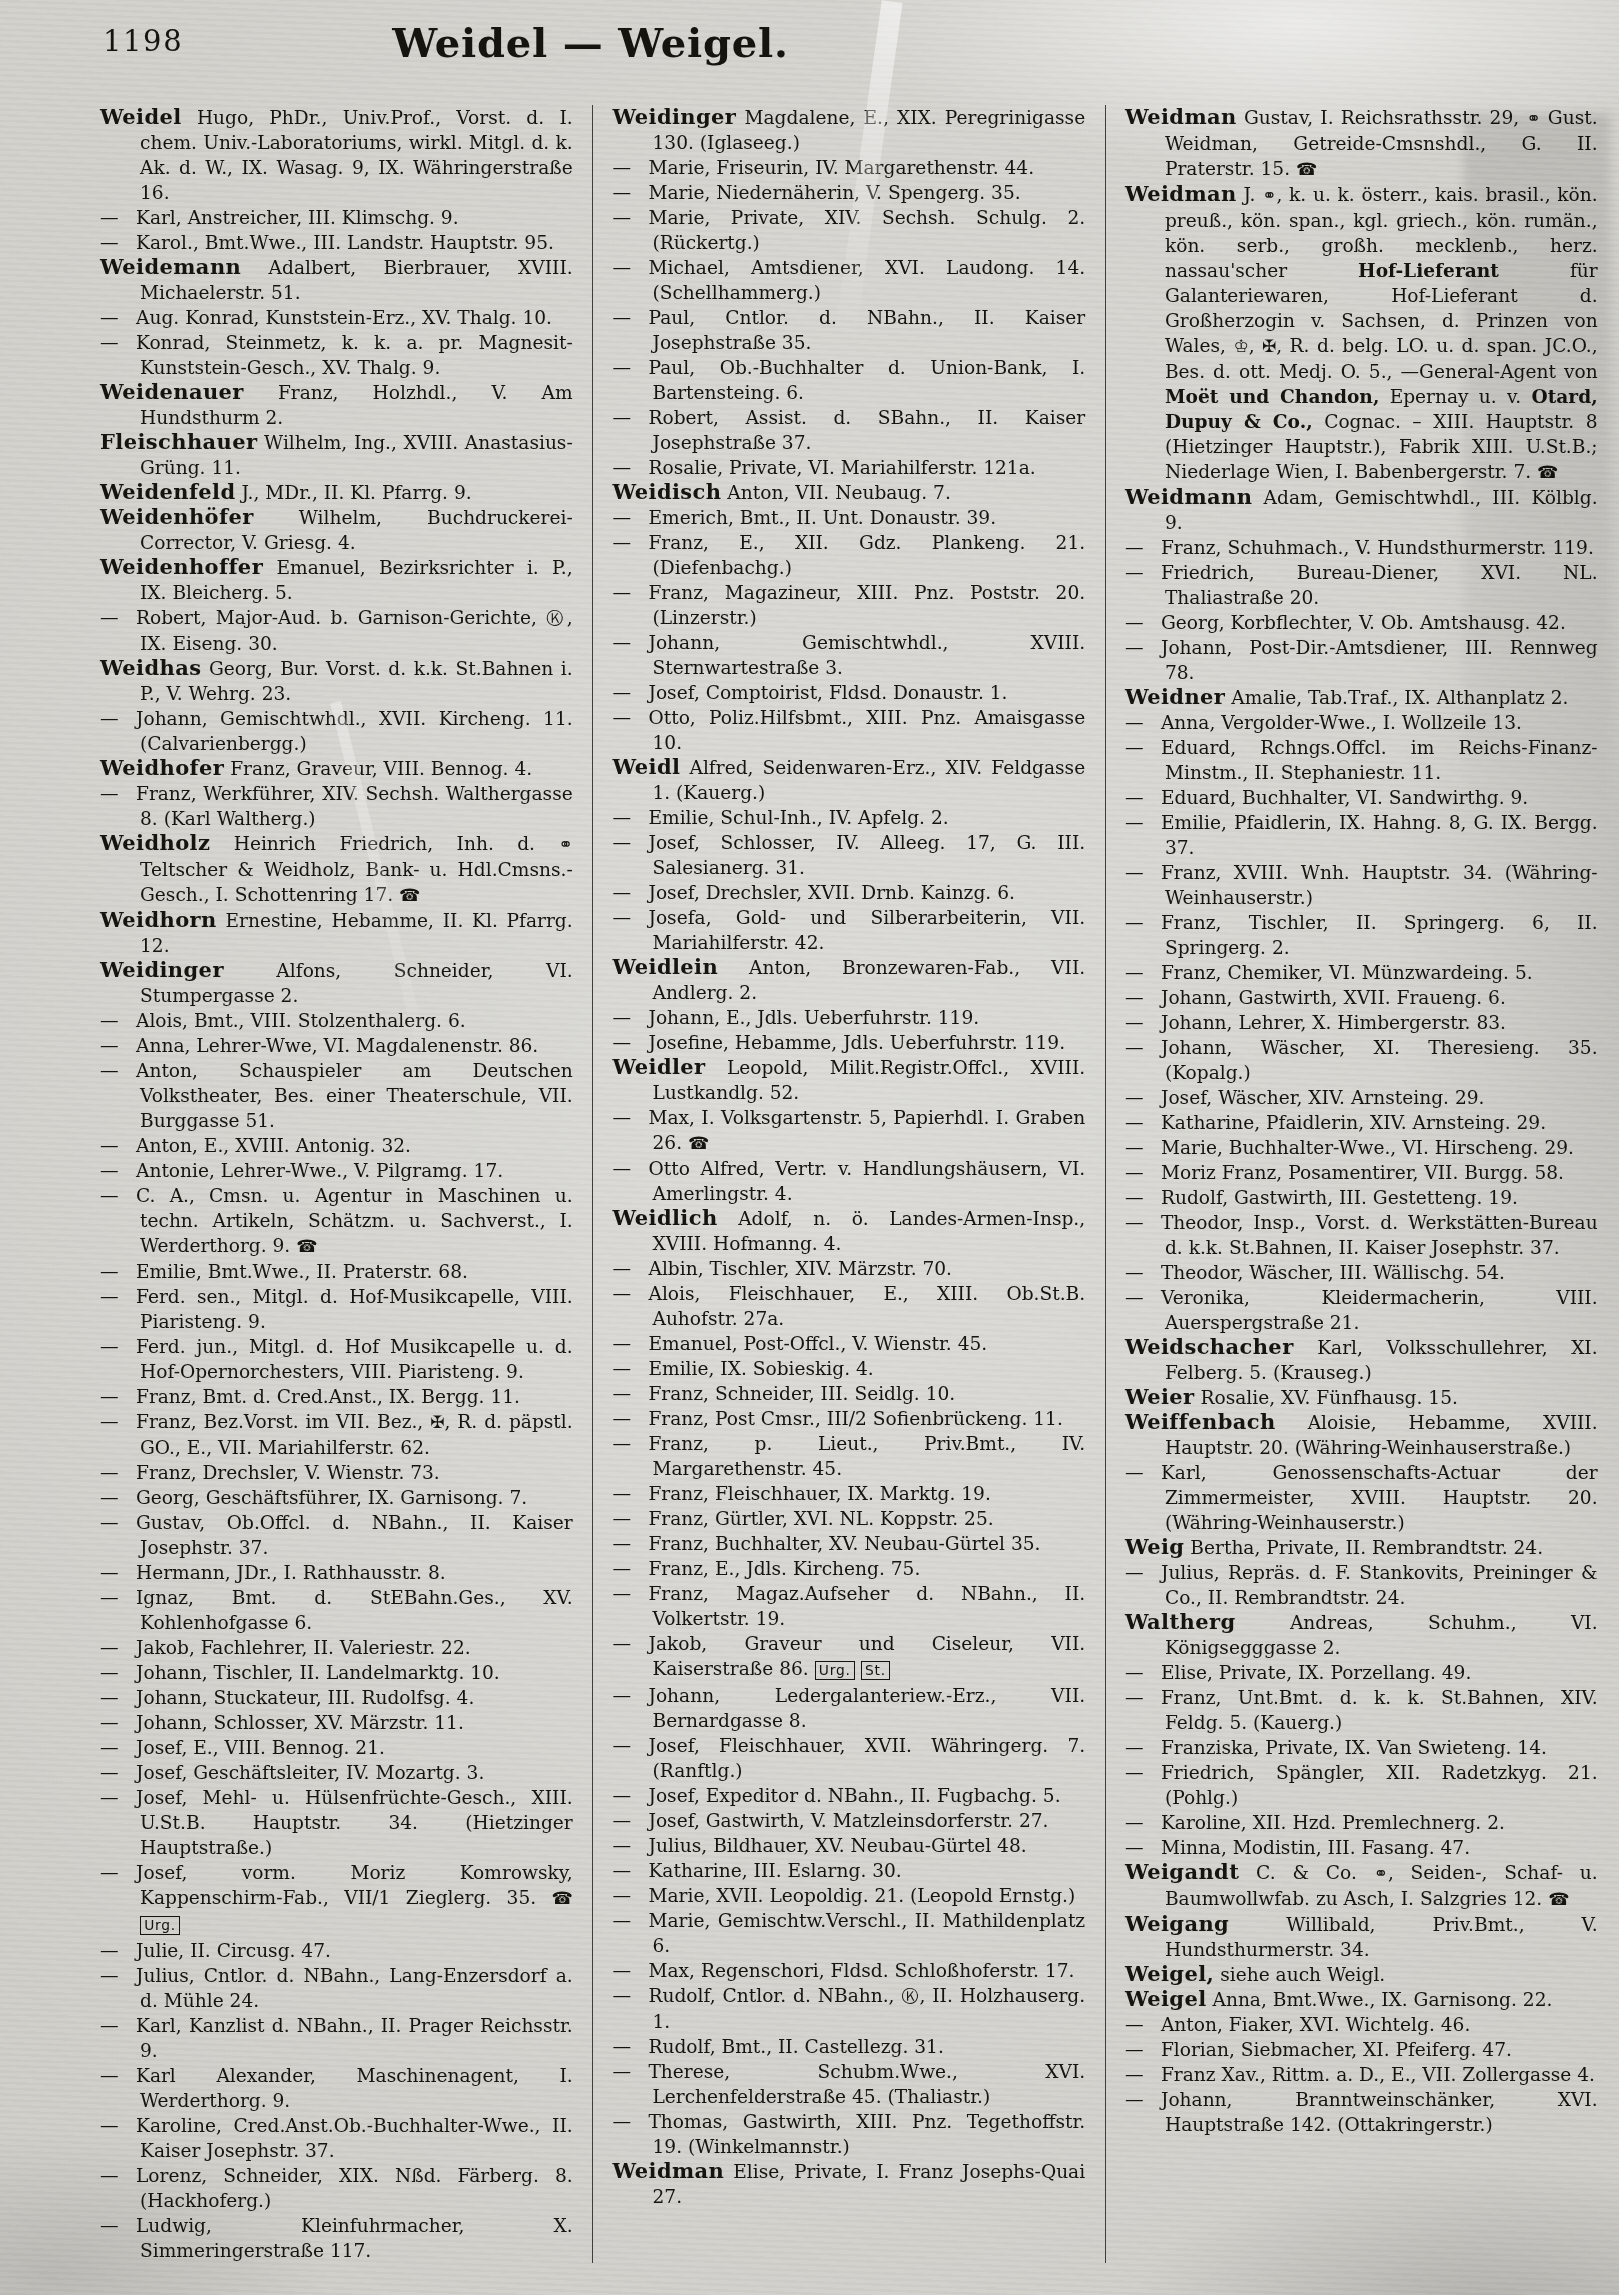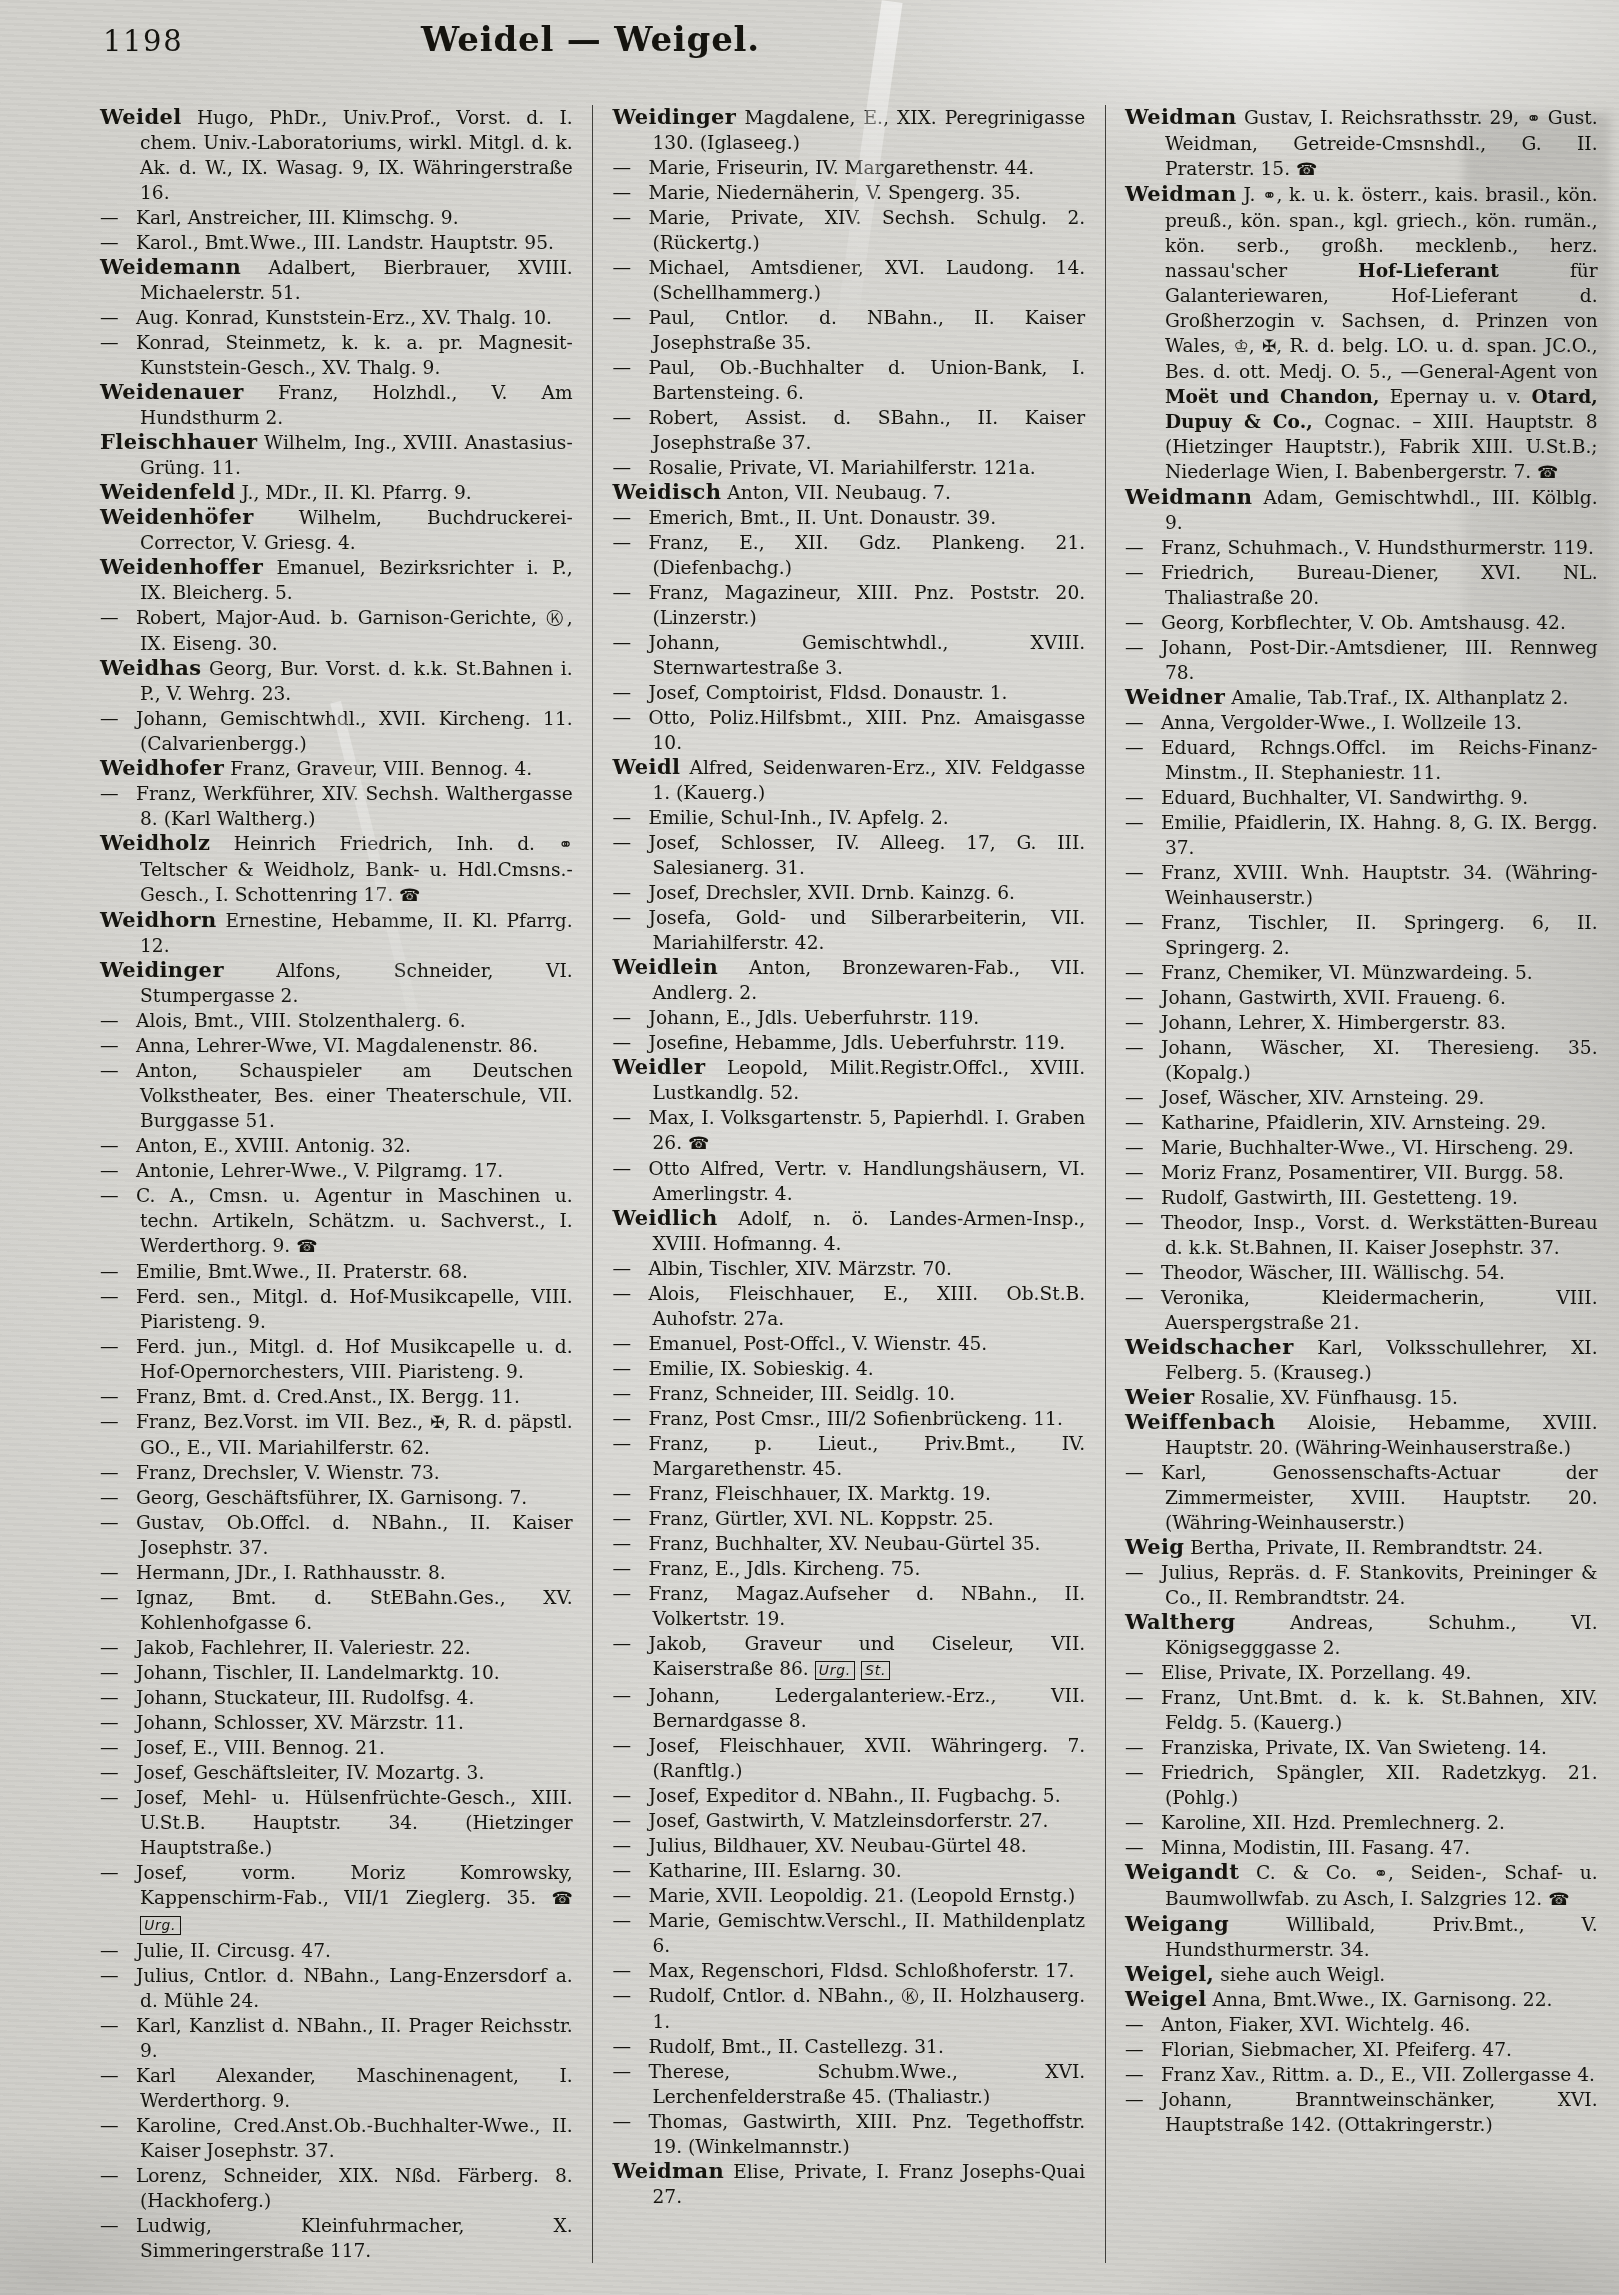--- a/index.html
+++ b/index.html
@@ -28,21 +28,21 @@
 
   .header{
     position:relative;
     display:flex;align-items:baseline;
     padding:24px 57px 0 63px;
     height:58px;
   }
   .pagenum{font-size:29px;letter-spacing:1.6px;}
   .title{
     position:absolute;left:0;right:518px;text-align:center;
-    font-size:34px;font-weight:bold;letter-spacing:0.8px;
+    font-size:40px;font-weight:bold;letter-spacing:0.8px;
     top:19.4px;
   }
   .content{
     display:flex;
     padding:23px 42px 0 60px;
     align-items:stretch;
   }
   .col{
     width:489px;
     padding:0 19.4px 0 0;
@@ -63,21 +63,20 @@
     letter-spacing:0.4px;
   }
   .dash{display:inline-block;width:36px;text-indent:0;letter-spacing:0;}
   .sym{font-family:"DejaVu Sans", sans-serif;font-size:17px;}
   .boxed{
     font-family:"DejaVu Sans", sans-serif;
     font-size:13.8px;
     border:1.6px solid #15140f;
     padding:0 3.2px 0.8px 3.2px;
     letter-spacing:0.8px;
-    font-style:italic;
   }
 </style>
 </head>
 <body>
 
 <div class="page">
   <div class="smudge"></div>
   <div class="streak1"></div>
   <div class="streak2"></div>
   <div class="scan-edge-right"></div>

